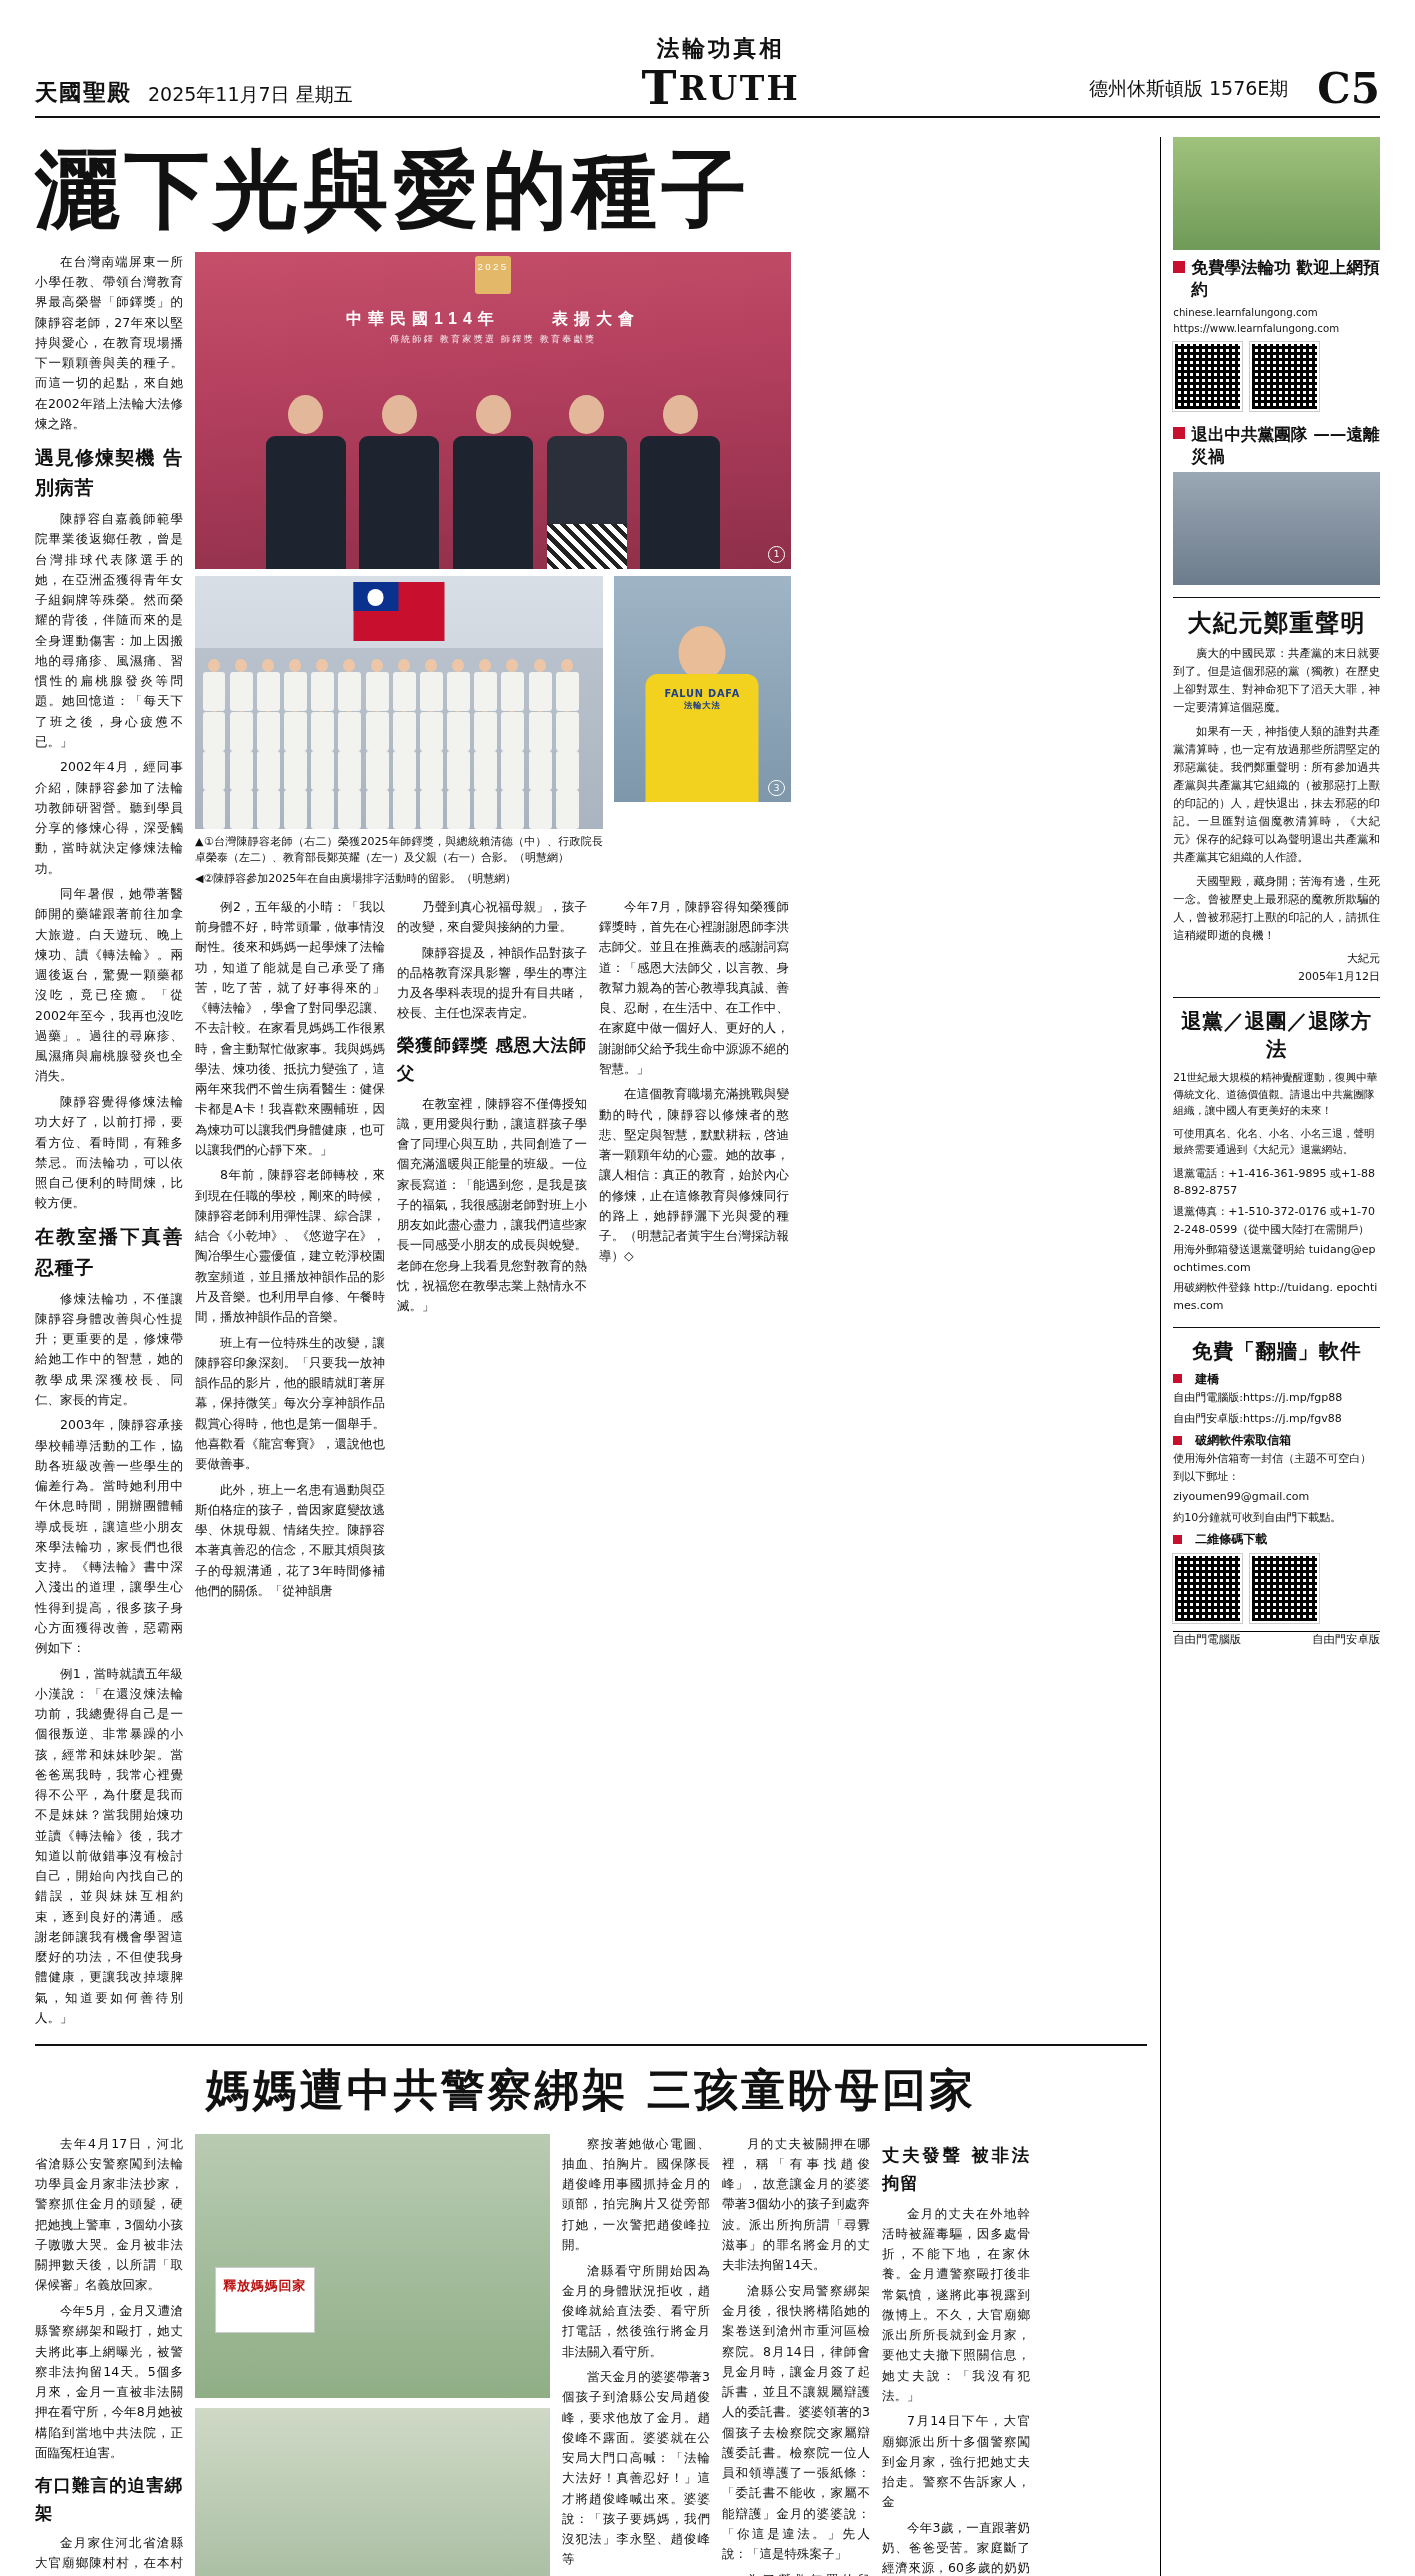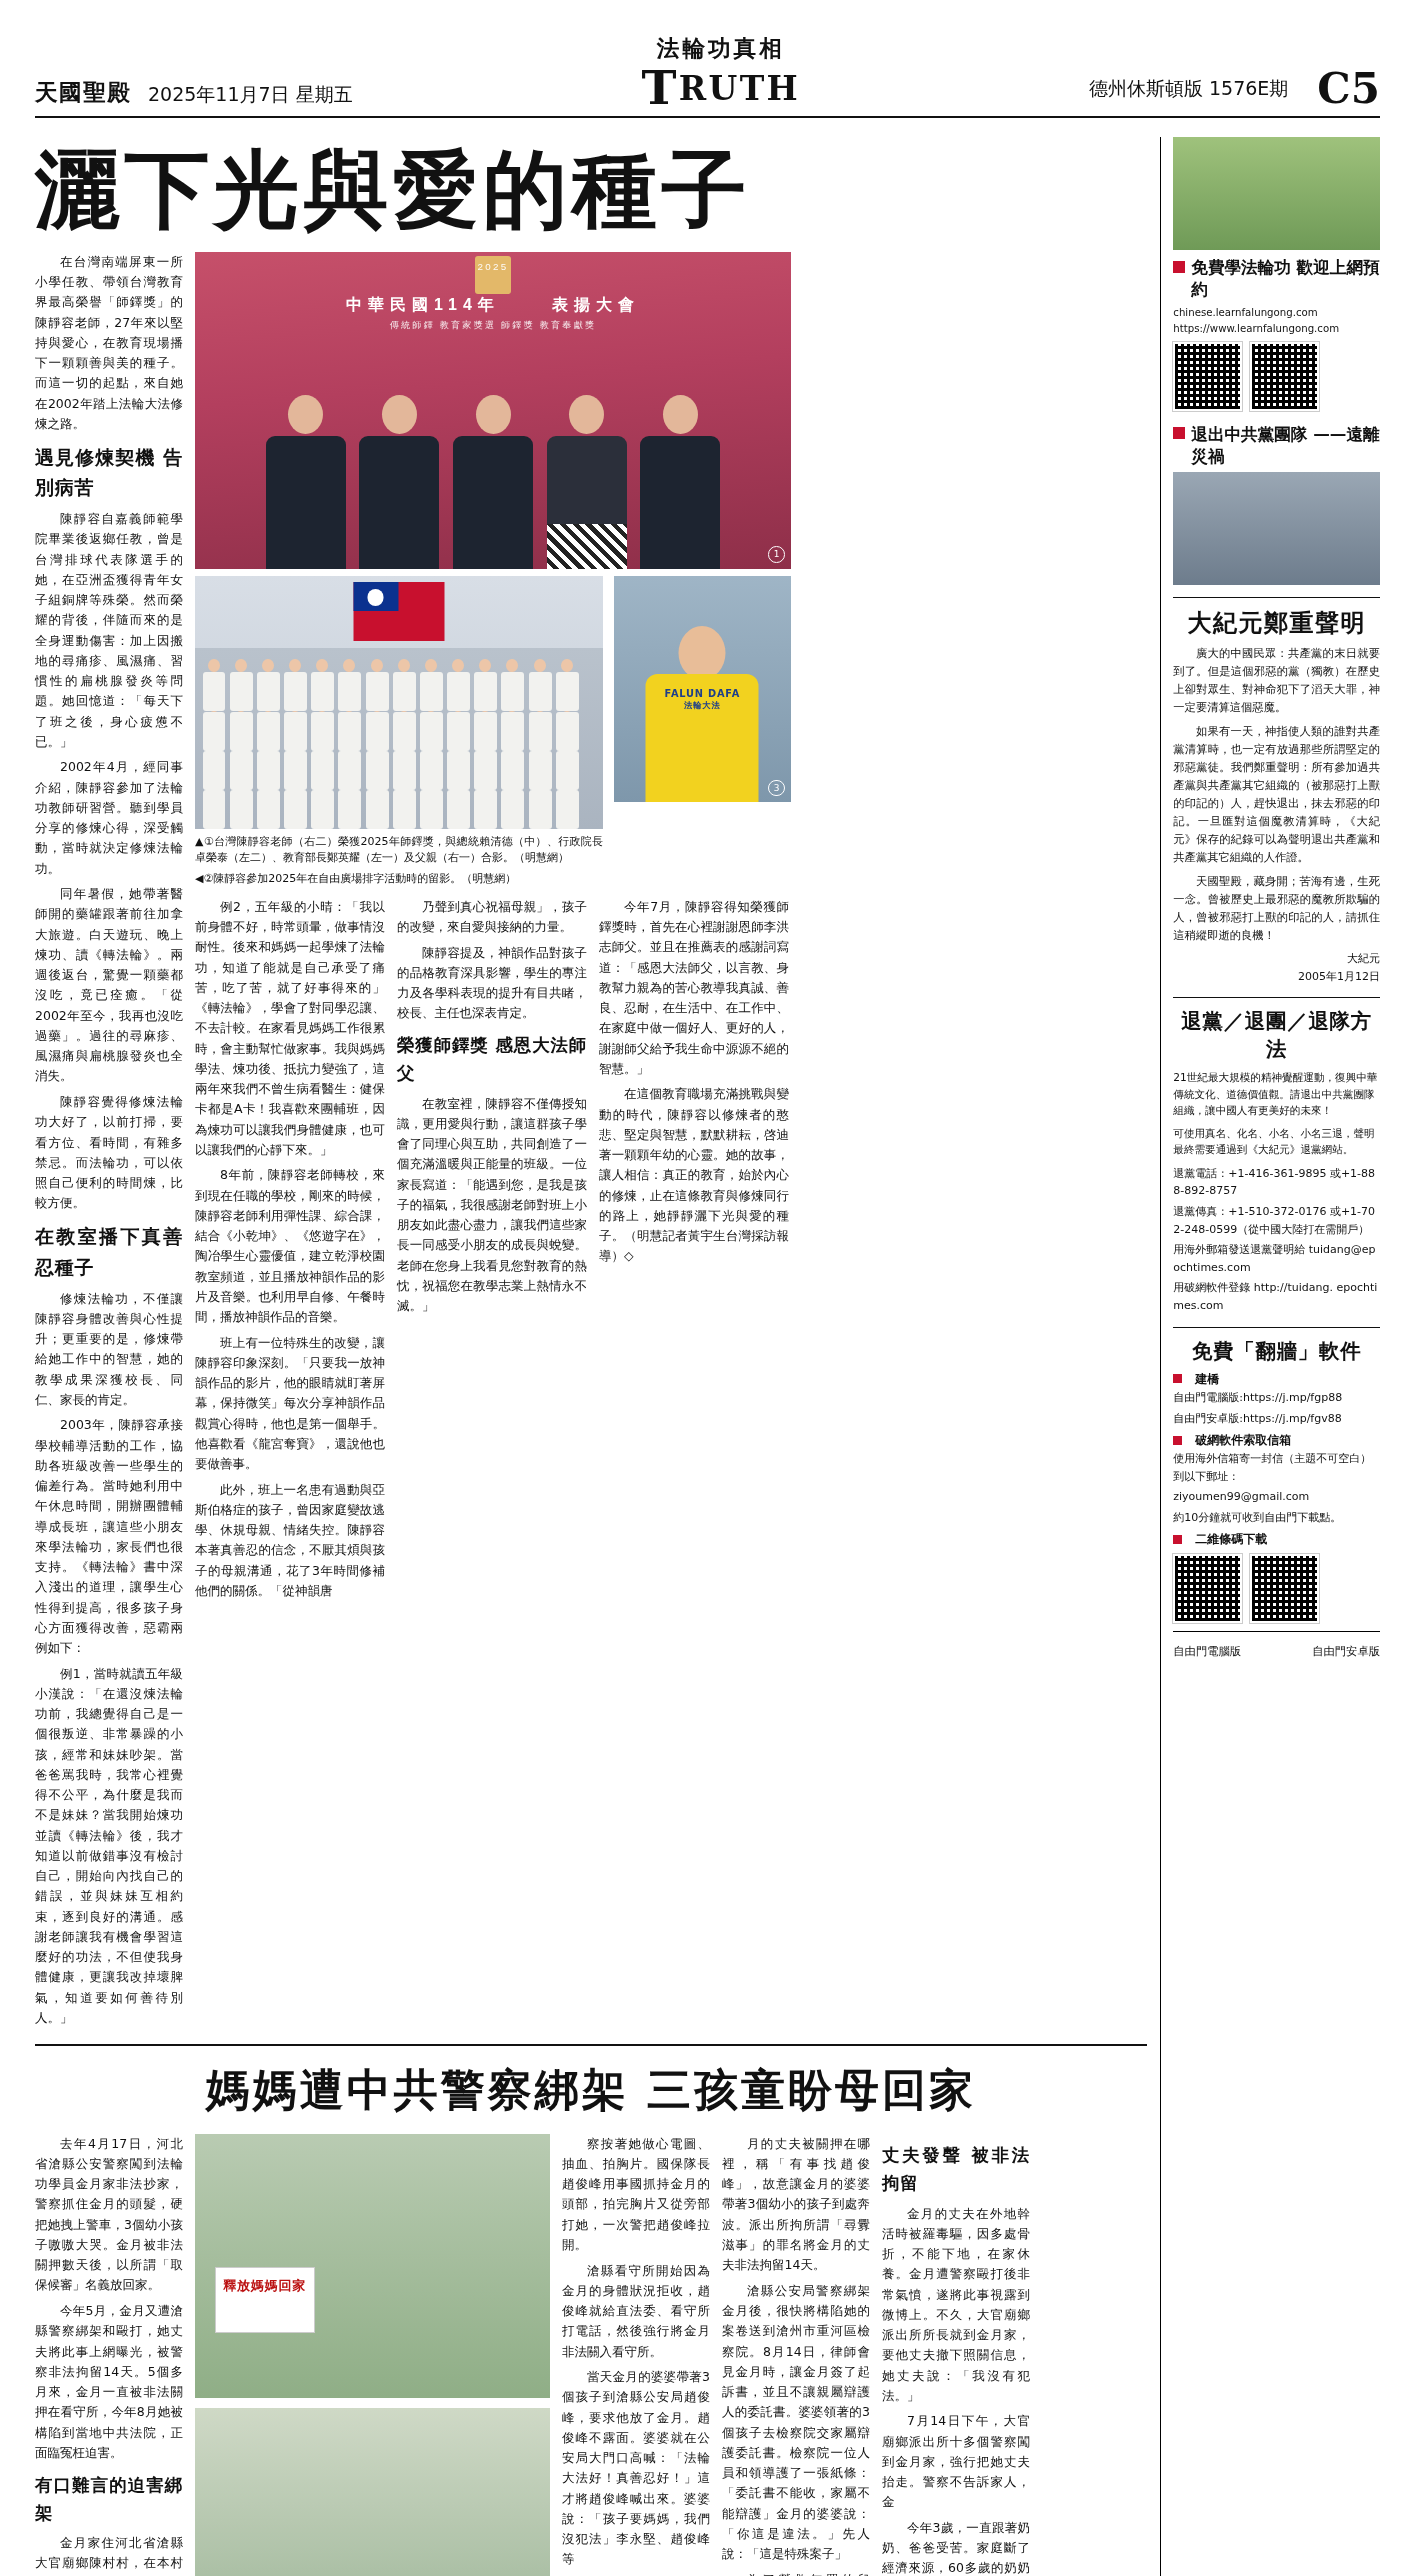--- a/index.html
+++ b/index.html
@@ -48,21 +48,21 @@
   .c-narrow { width:148px; }
   .photo-block { width:596px; }
 
   .photo { background:#cfd6de; position:relative; overflow:hidden; }
   .cap { font-size:11px; line-height:1.5; margin-top:4.5px; text-align:justify; }
 
   
   .p1 { height:317px; background:linear-gradient(175deg,#c6506a 0%,#b33f5e 42%,#8e2f49 100%); }
   .p1 .banner { position:absolute; left:0; right:0; top:9px; text-align:center; color:#fff; font-family:Liberation Sans, sans-serif; }
   .p1 .b1 { font-size:9.8px; letter-spacing:2.3px; opacity:.95; }
-  .p1 .b2 { font-size:16px; letter-spacing:6px; margin-top:23px; font-weight:bold;}
+  .p1 .b2 { font-size:16px; letter-spacing:6px; margin-top:37px; font-weight:bold;}
   .p1 .b3 { font-size:9px; letter-spacing:2.3px; margin-top:3px; opacity:.9;}
   .p1 .seal { position:absolute; left:50%; transform:translateX(-50%); top:4.5px; width:36px; height:38px; background:#e7c469; border-radius:3px; opacity:.9;}
   .figs { position:absolute; bottom:0; left:0; right:0; height:196px; display:flex; justify-content:center; align-items:flex-end; gap:13.6px; }
   .fig { width:80px; }
   .fig .head { width:35px; height:39px; border-radius:50%; background:#e3b79a; margin:0 auto 1.5px; }
   .fig .body { height:133px; background:#1d2430; border-radius:9px 9px 0 0; }
   .fig.f4 .body { background:#2b2f3a; }
   .fig.f4 .skirt { height:45px; background:repeating-linear-gradient(45deg,#fff 0 4.5px,#222 4.5px 9px); }
   .p1 .numtag { position:absolute; right:6px; bottom:6px; width:16.6px; height:16.6px; border-radius:50%; border:0.8px solid #fff; color:#fff; font-size:9px; text-align:center; line-height:15px;}
 
@@ -111,21 +111,21 @@
   .rail-body { font-size:11.3px; line-height:1.6; text-align:justify; }
   .rail-body p { margin:0 0 5.3px 0; text-indent:2em; }
   .rail-sign { text-align:right; font-size:11px; line-height:1.6; margin-top:4.5px; }
   .rail-h2 { font-family:"DejaVu Serif","Liberation Serif",serif; font-weight:bold; font-size:20.4px; text-align:center; letter-spacing:0.8px; margin:7.5px 0 6px; }
   .hr { border-top:1.5px solid #111; margin:9px 0; }
   .rail-item { font-size:11px; line-height:1.6; margin-bottom:3px; word-break:break-all;}
   .bulletline { display:flex; gap:13px; align-items:flex-start; font-size:12px; font-weight:bold; margin:4.5px 0 1.5px;}
   .bulletline .sq { width:9px;height:9px;background:#c8102e;margin-top:3.8px;flex:0 0 9px;}
   .rail-small { font-size:10.6px; line-height:1.55; }
 
-  .footer-rail { display:flex; justify-content:space-between; font-size:11.3px; margin-top:7.5px; border-top:0.8px solid #000; padding-top:12px;}
+  .footer-rail { display:flex; justify-content:space-between; font-size:11.3px; margin-top:7.5px; border-top:0.8px solid #000; padding-top:0;}
 </style>
 </head>
 <body>
 
 <div class="page">
 
   <div class="masthead">
     <div class="mh-left">
       <div class="mh-logo">天國聖殿</div>
       <div class="mh-date">2025年11月7日 星期五</div>

